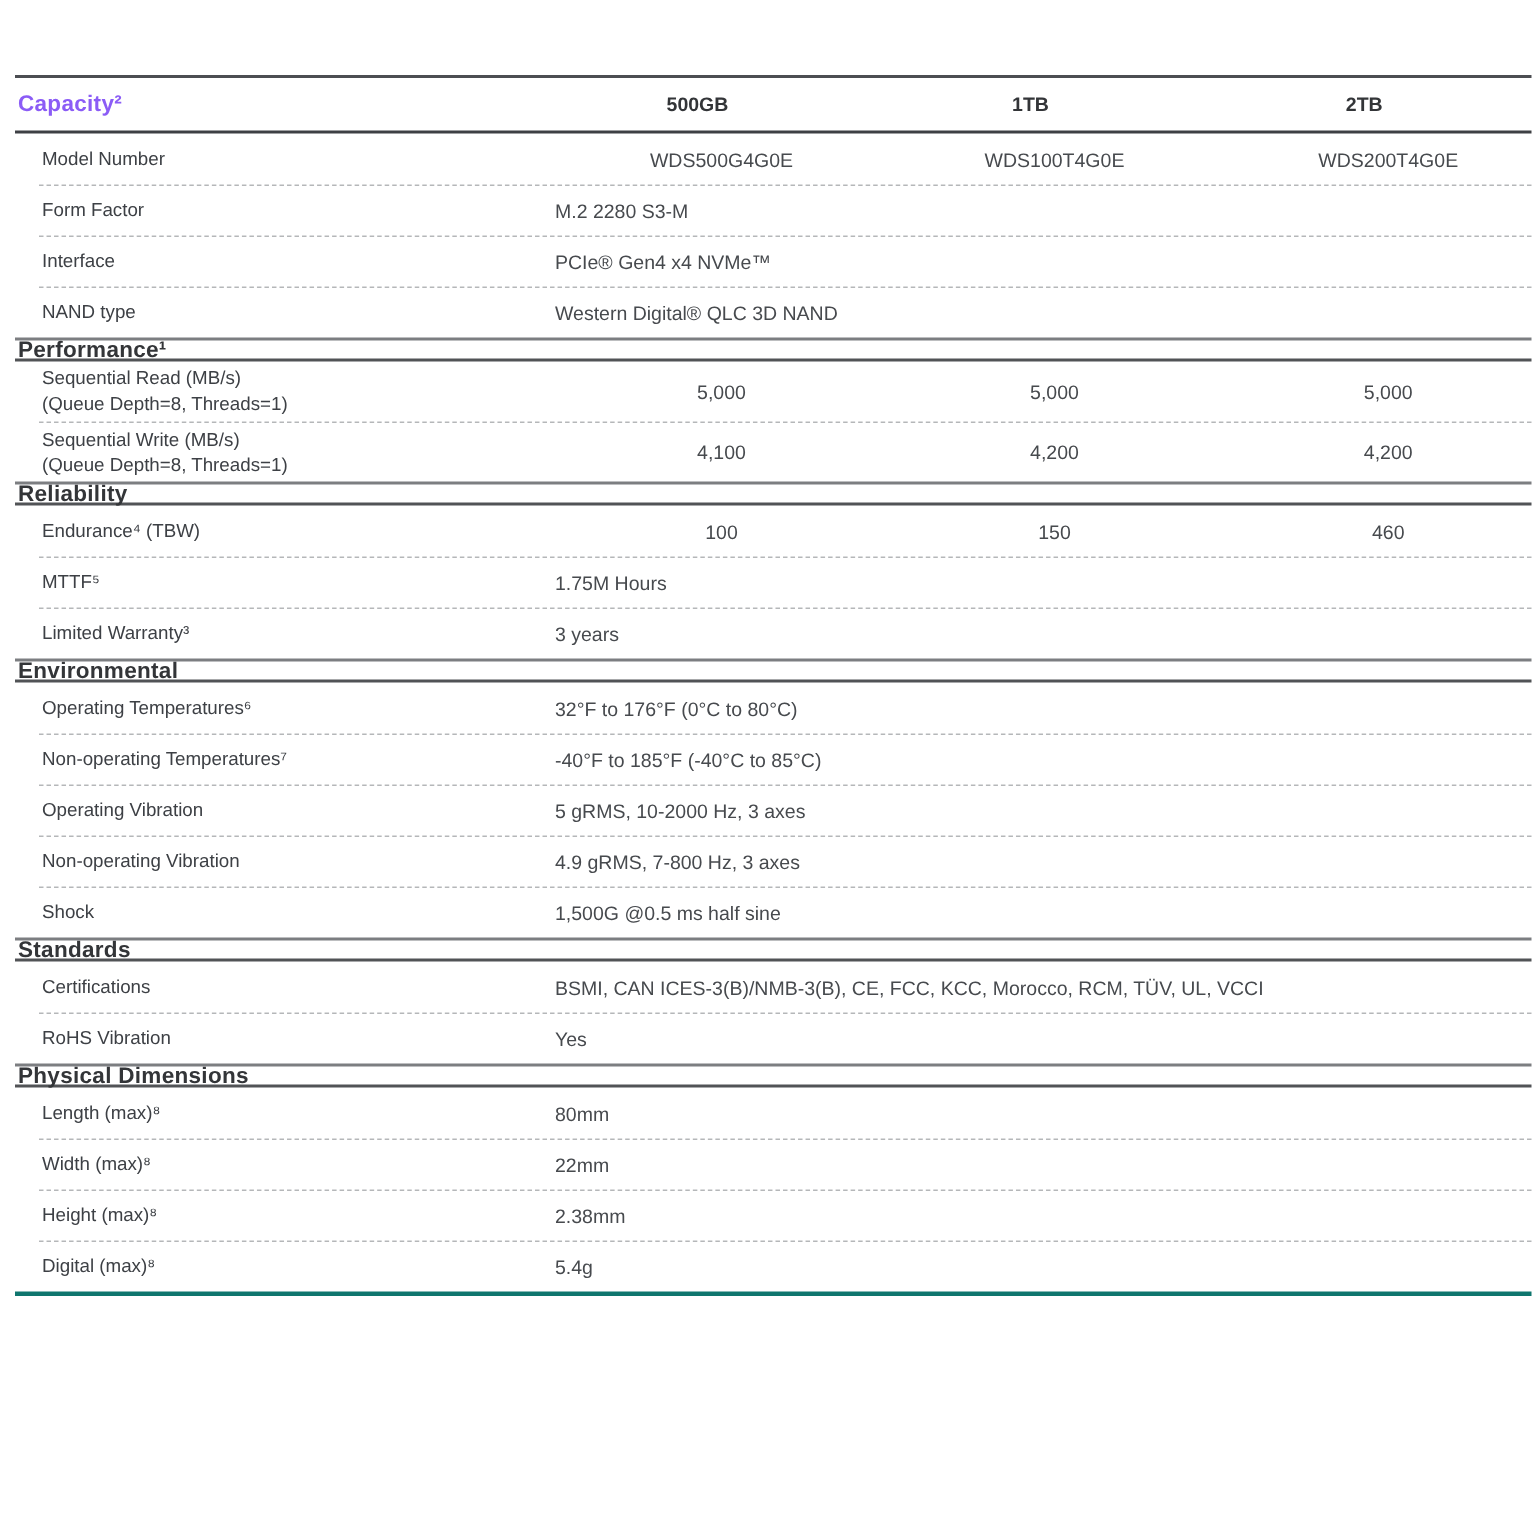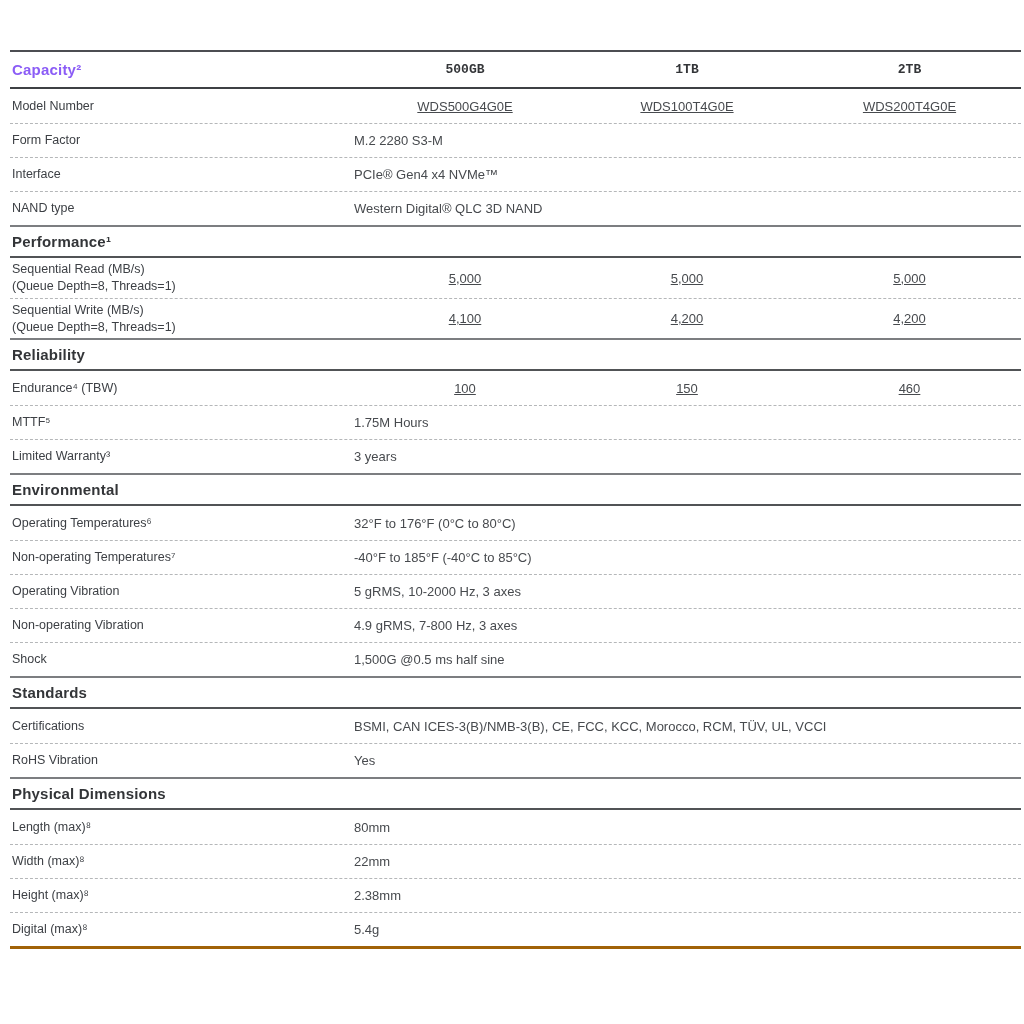--- a/index.html
+++ b/index.html
@@ -30,58 +30,56 @@
     font-weight: 700;
     letter-spacing: .2px;
     color: #8b5cf6;
     padding-left: 2px;
   }
   .col-head {
     font-size: 13px;
     font-weight: 700;
     text-align: center;
     color: #333538;
-    font-family: Liberation Mono, monospace;
-  }
-  .row { min-height: 34px; }
+  }
+  .row { min-height: 34px; margin-left: 16px; }
   .row.tall { min-height: 40px; }
   .row + .row { border-top: 1px dashed #b5b7b9; }
   .label {
     font-size: 12.5px;
     line-height: 1.35;
     padding-left: 2px;
     color: #3d4045;
   }
   .val {
     font-size: 13px;
     text-align: center;
     color: #474a4e;
-    text-decoration: underline;
   }
   .span-val {
     grid-column: 2 / 5;
     font-size: 13px;
     text-align: left;
     color: #474a4e;
   }
   .section-title {
-    height: 31px;
+    height: 14px;
     display: flex;
     align-items: center;
     border-bottom: 2px solid #515356;
   }
   .section-title span {
     font-size: 15px;
     font-weight: 700;
     letter-spacing: .2px;
     color: #333538;
     padding-left: 2px;
   }
   .section-rows { border-bottom: 2px solid #7c7e81; }
-  .section-rows.last { border-bottom: 3px solid #a16207; }
+  .section-rows.last { border-bottom: 3px solid #0f766e; }
 </style>
 </head>
 <body>
 
 <div class="spec-table">
 
   <div class="grid-row cap-row">
     <div class="cap-label">Capacity²</div>
     <div class="col-head">500GB</div>
     <div class="col-head">1TB</div>

